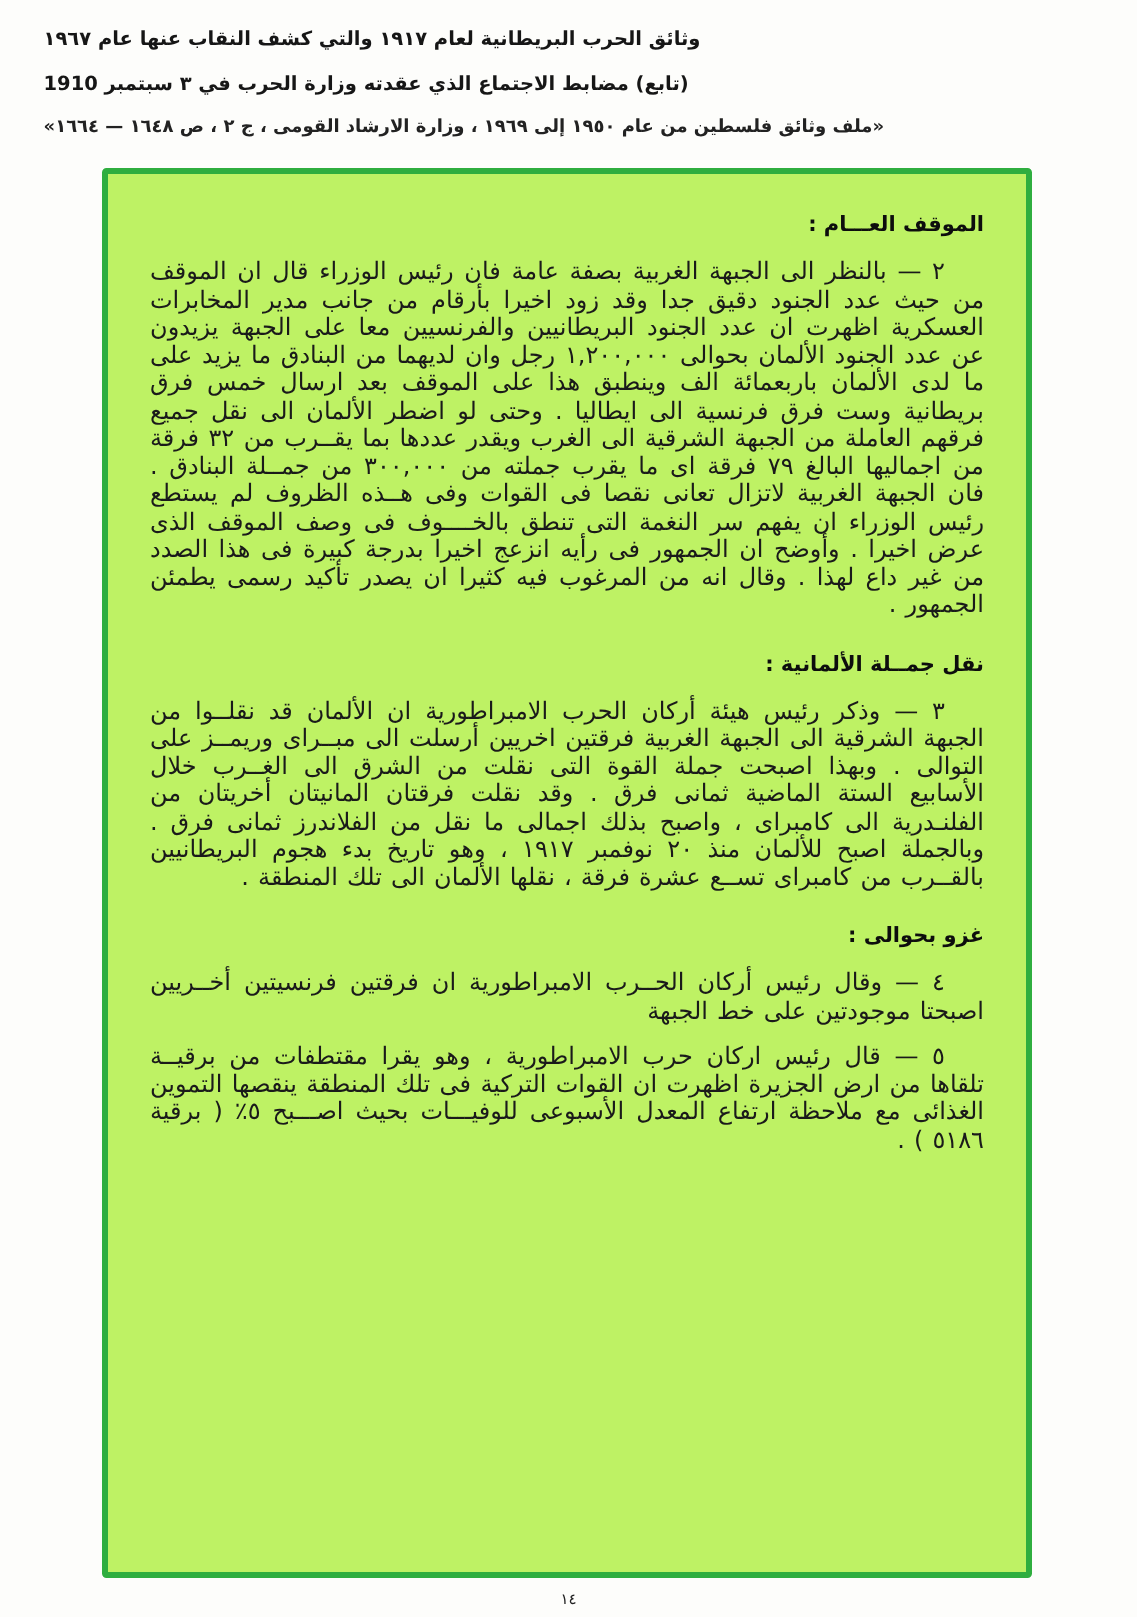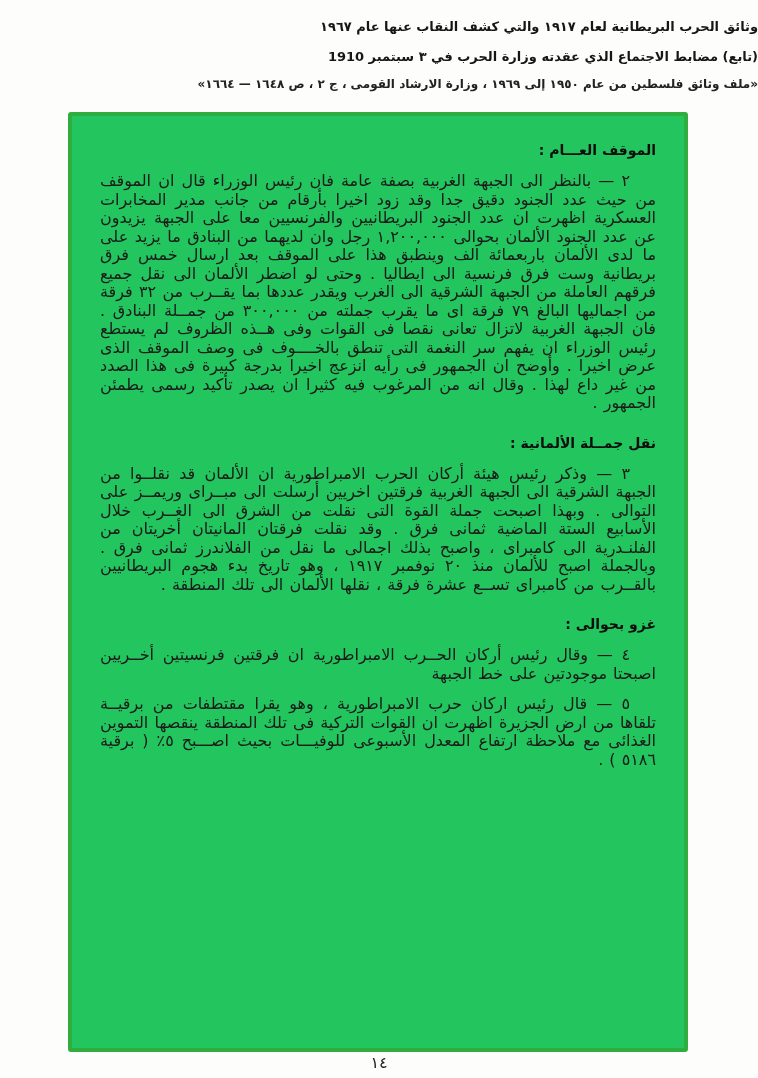--- a/index.html
+++ b/index.html
@@ -8,21 +8,21 @@
     background: #fdfdfb;
     font-family: "DejaVu Sans", sans-serif;
     color: #161616;
     position: relative;
     overflow: hidden;
   }
   .doc-header {
     position: absolute;
     top: 12px; left: 0;
     width: 100%;
-    text-align: right;
+    text-align: left;
     direction: rtl;
     padding-left: 29px;
   }
   .doc-header .h1,
   .doc-header .h2 {
     font-size: 13px;
     font-weight: bold;
     line-height: 30px;
     letter-spacing: 0.2px;
   }
@@ -34,21 +34,21 @@
   }
   .green-box {
     position: absolute;
     left: 68px; top: 112px;
     width: 620px; height: 940px;
     border: 4px solid var(--frame-border, #2fae3f);
     border-radius: 3px;
     padding: 24px 28px 18px 28px;
     direction: rtl;
     overflow: hidden;
-    background: #22c55e;
+    background: #bef264;
   }
   .sec {
     font-size: 14px;
     font-weight: bold;
     margin: 22px 0 14px 0;
     color: #0d0d0d;
   }
   .sec.first { margin-top: 2px; }
   .para {
     font-size: 16px;
@@ -57,21 +57,21 @@
     text-indent: 26px;
     margin-bottom: 12px;
     color: #1a1a1a;
     word-spacing: 1px;
   }
   .page-number {
     position: absolute;
     bottom: 6px; left: 0;
     width: 100%;
     text-align: center;
-    font-size: 16px;
+    font-size: 10px;
     color: #222;
   }
 </style>
 </head>
 <body>
 
 <div class="doc-header">
   <div class="h1">وثائق الحرب البريطانية لعام ١٩١٧ والتي كشف النقاب عنها عام ١٩٦٧</div>
   <div class="h2">(تابع) مضابط الاجتماع الذي عقدته وزارة الحرب في ٣ سبتمبر 1910</div>
   <div class="h3">«ملف وثائق فلسطين من عام ١٩٥٠ إلى ١٩٦٩ ، وزارة الارشاد القومى ، ج ٢ ، ص ١٦٤٨ — ١٦٦٤»</div>

